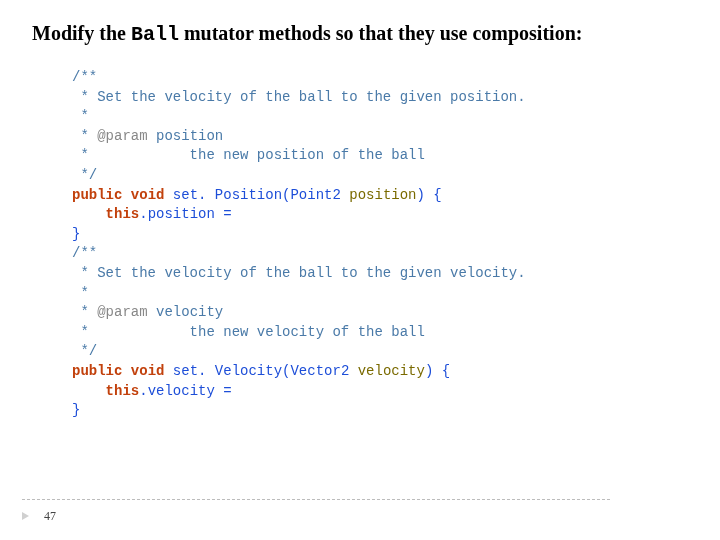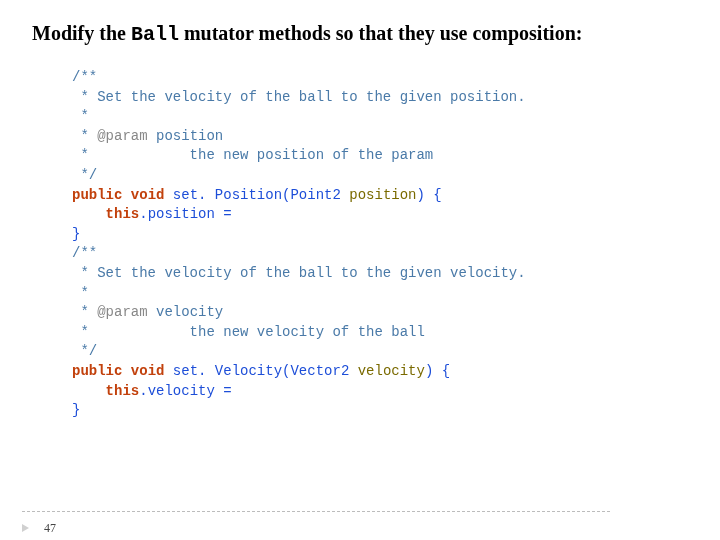--- a/index.html
+++ b/index.html
@@ -40,21 +40,21 @@
     color: #333;
   }
   .c-doc { color: #4a7aa8; }
   .c-tag { color: #888; font-weight: normal; }
   .c-key { color: #c2410c; font-weight: bold; }
   .c-id  { color: #7a6a00; }
   .c-black { color: #1d4ed8; }
   .block2 { }
   .footer {
     position: absolute;
-    bottom: 4px;
+    bottom: 16px;
     left: 22px;
     right: 22px;
     border-top: 1px dashed #bcbcbc;
     padding-top: 6px;
   }
   .page-num {
     font-family: Georgia, serif;
     font-size: 12px;
     color: #444;
     margin-left: 8px;
@@ -75,21 +75,21 @@
 <div class="slide">
 
   <h1 class="title">
     <span>Modify the </span><span class="mono">Ball</span><span> mutator methods so that they use composition:</span>
   </h1>
 
   <div class="code"><span class="c-doc">/**</span>
 <span class="c-doc"> * Set the velocity of the ball to the given position.</span>
 <span class="c-doc"> *</span>
 <span class="c-doc"> * </span><span class="c-tag">@param</span><span class="c-doc"> position</span>
-<span class="c-doc"> *            the new position of the param</span>
+<span class="c-doc"> *            the new position of the ball</span>
 <span class="c-doc"> */</span>
 <span class="c-key">public</span> <span class="c-key">void</span> <span class="c-black">set. Position</span><span class="c-black">(</span><span class="c-black">Point2</span> <span class="c-id">position</span><span class="c-black">)</span><span class="c-black"> {</span>
 <span>    </span><span class="c-key">this</span><span class="c-black">.</span><span class="c-black">position</span><span class="c-black"> =</span>
 <span class="c-black">}</span></div>
 
   <div class="code block2"><span class="c-doc">/**</span>
 <span class="c-doc"> * Set the velocity of the ball to the given velocity.</span>
 <span class="c-doc"> *</span>
 <span class="c-doc"> * </span><span class="c-tag">@param</span><span class="c-doc"> velocity</span>
 <span class="c-doc"> *            the new velocity of the ball</span>

